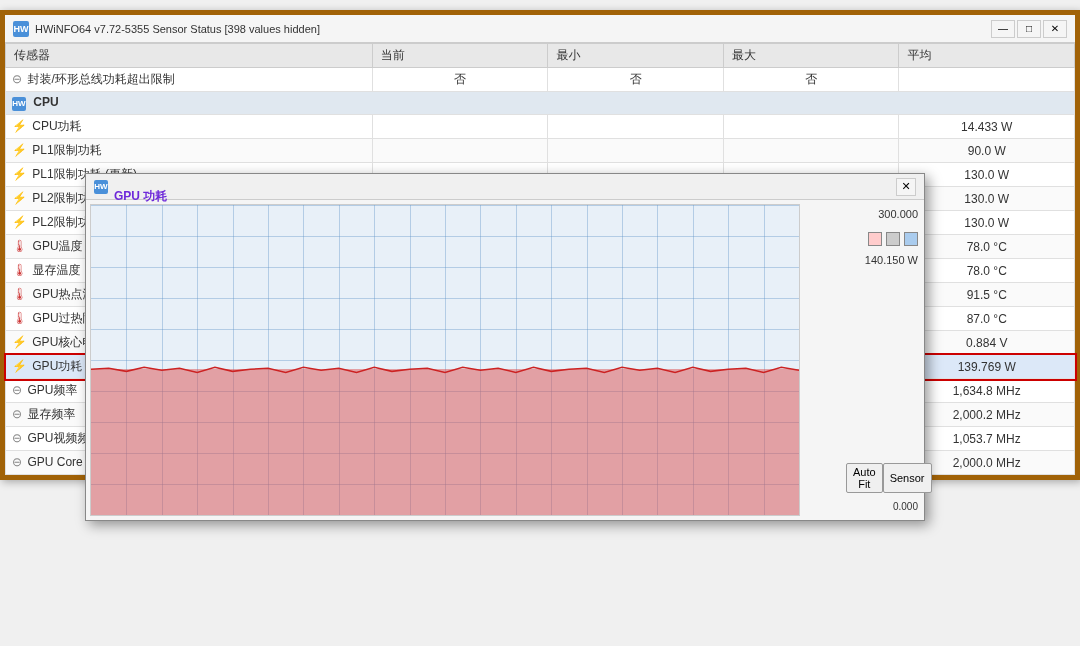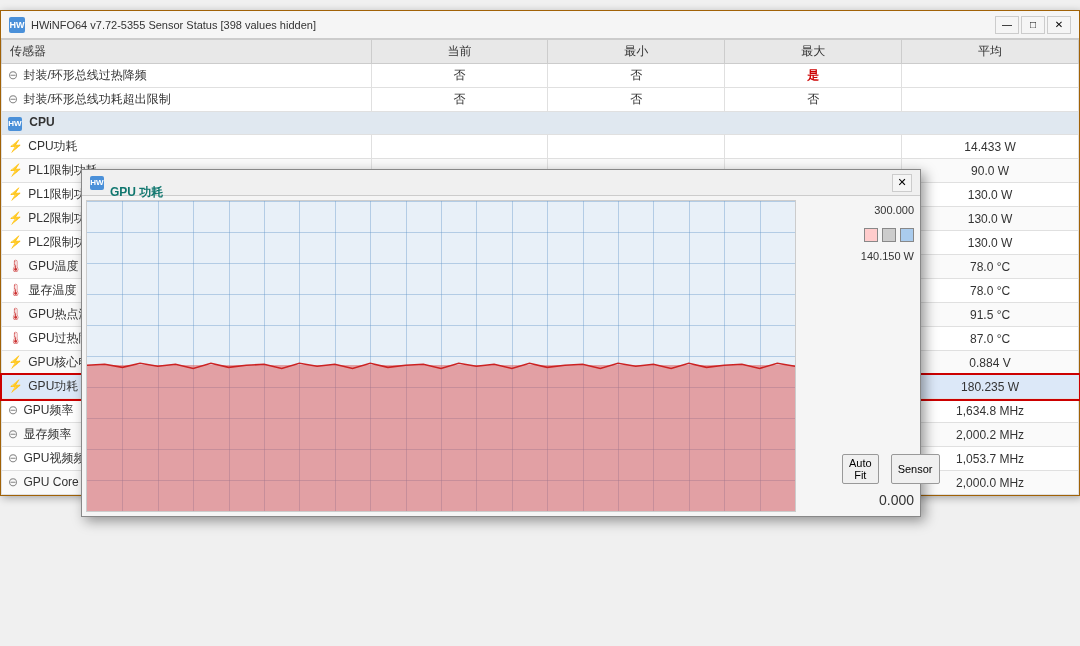--- a/index.html
+++ b/index.html
@@ -9,21 +9,21 @@
       background: #f0f0f0;
       width: 1080px;
       height: 646px;
       overflow: hidden;
     }
 
     
     .window {
       width: 1080px;
       margin: 10px auto;
-      border: 1px solid #a16207;
+      border: 5px solid #a16207;
       background: #fff;
       box-shadow: 2px 2px 8px rgba(0,0,0,0.3);
     }
 
     
     .titlebar {
       background: #f5f5f5;
       border-bottom: 1px solid #ccc;
       display: flex;
       align-items: center;
@@ -82,21 +82,20 @@
     }
     .sensor-table th {
       background: #e8e8e8;
       border: 1px solid #ccc;
       padding: 3px 8px;
       text-align: left;
       font-weight: normal;
       color: #333;
     }
     .sensor-table th:not(:first-child) {
-      text-align: center;
     }
     .sensor-table td {
       border: 1px solid #e0e0e0;
       padding: 3px 8px;
       color: #333;
     }
     .sensor-table td:not(:first-child) {
       text-align: center;
     }
 
@@ -156,21 +155,21 @@
       font-size: 8px;
       color: white;
       display: flex;
       align-items: center;
       justify-content: center;
       font-weight: bold;
     }
     .gpu-popup-title {
       font-size: 12px;
       font-weight: bold;
-      color: #0f766e;
+      color: #6d28d9;
       margin-top: 20px;
     }
     .gpu-popup-close {
       width: 20px;
       height: 18px;
       border: 1px solid #ccc;
       background: #f5f5f5;
       cursor: pointer;
       font-size: 11px;
       display: flex;
@@ -252,35 +251,35 @@
     }
 
     .chart-label-mid {
       font-size: 11px;
       color: #333;
       text-align: right;
     }
 
     .chart-buttons {
       display: flex;
-      gap: 12px;
+      gap: 0;
       margin-top: auto;
       margin-left: 36px;
     }
     .chart-btn {
       padding: 2px 6px;
       font-size: 11px;
       border: 1px solid #999;
       background: #f0f0f0;
       cursor: pointer;
       border-radius: 2px;
     }
 
     .chart-label-bottom {
-      font-size: 14px;
+      font-size: 10px;
       color: #333;
       text-align: right;
     }
 
     
     .sensor-table tr td:first-child {
       padding-left: 6px;
     }
 
     .row-normal td { background: #fff; }
@@ -310,27 +309,20 @@
         <tr>
           <th>传感器</th>
           <th>当前</th>
           <th>最小</th>
           <th>最大</th>
           <th>平均</th>
         </tr>
       </thead>
       <tbody>
 
-        <tr class="row-normal">
-          <td><span class="icon-minus">⊖</span> 封装/环形总线过热降频</td>
-          <td>否</td>
-          <td>否</td>
-          <td><span class="red-text">是</span></td>
-          <td></td>
-        </tr>
 
 
         <tr class="row-normal">
           <td><span class="icon-minus">⊖</span> 封装/环形总线功耗超出限制</td>
           <td>否</td>
           <td>否</td>
           <td>否</td>
           <td></td>
         </tr>
 
@@ -419,21 +411,21 @@
           <td>0.870 V</td>
           <td>0.915 V</td>
           <td>0.884 V</td>
         </tr>
 
         <tr class="highlighted-row" style="outline: 2px solid #cc0000;">
           <td><span class="icon-bolt">⚡</span> GPU功耗</td>
           <td>140.150 W</td>
           <td>139.115 W</td>
           <td>140.540 W</td>
-          <td>180.235 W</td>
+          <td>139.769 W</td>
         </tr>
 
         <tr class="row-normal">
           <td><span class="icon-minus">⊖</span> GPU频率</td>
           <td>2,235.0 MHz</td>
           <td>2,220.0 MHz</td>
           <td>2,505.0 MHz</td>
           <td>1,634.8 MHz</td>
         </tr>
 

